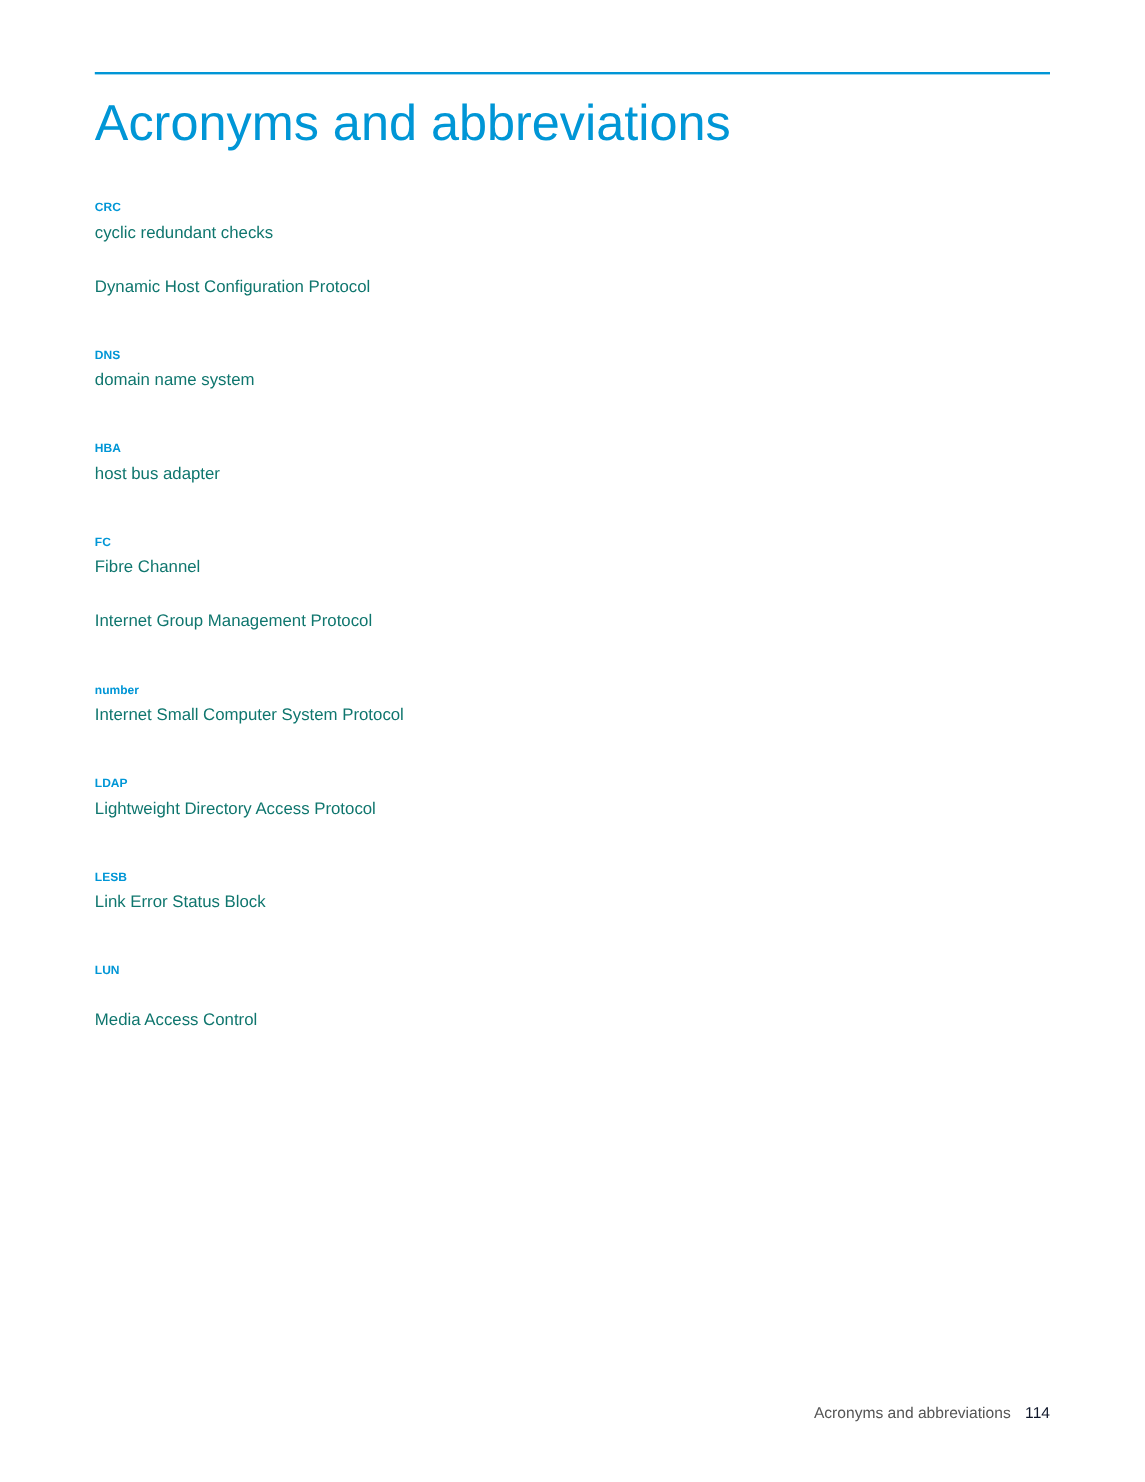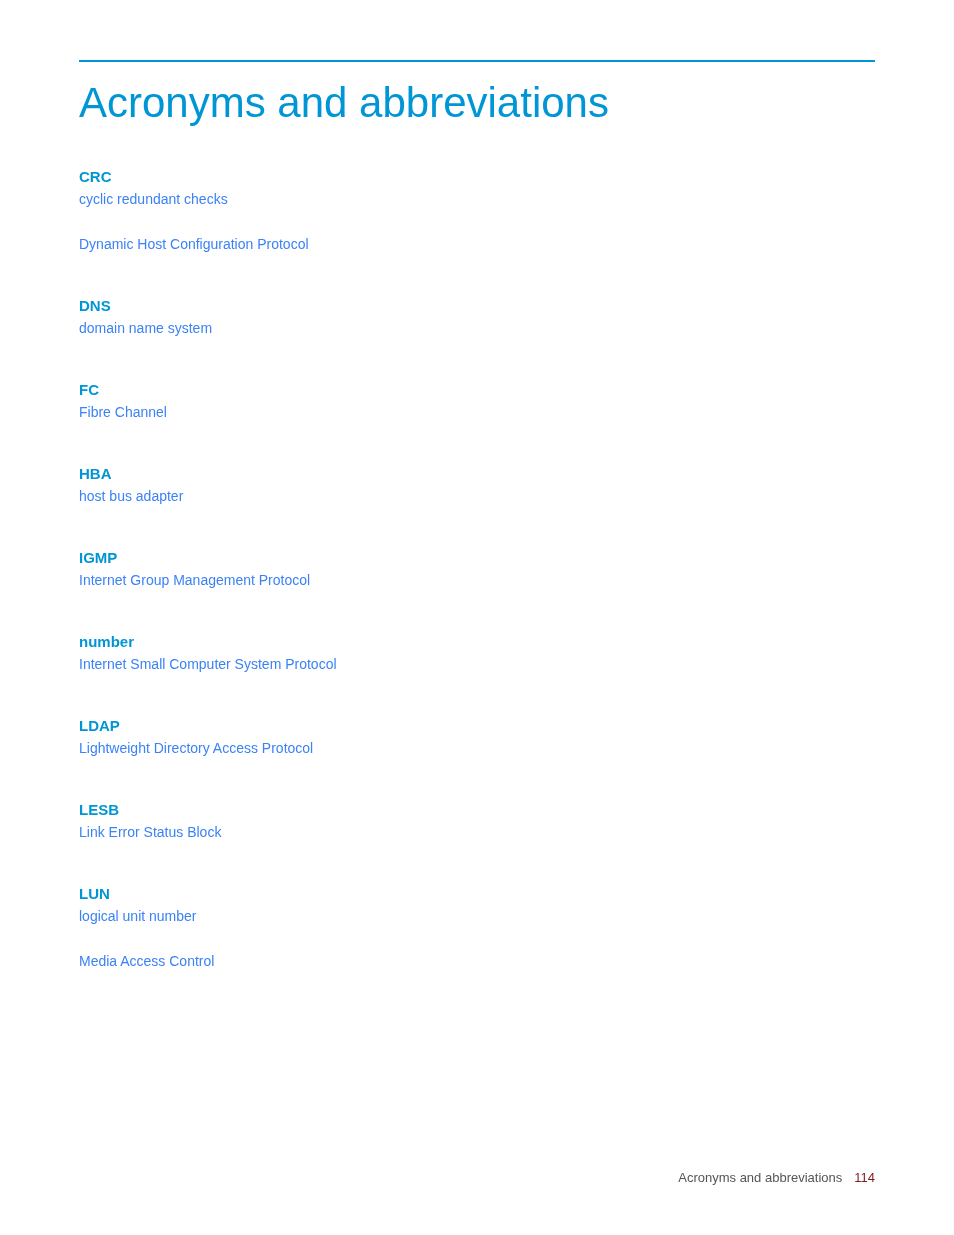--- a/index.html
+++ b/index.html
@@ -39,50 +39,50 @@
 
     .acronym-list {
       margin-top: 10px;
     }
 
     .acronym-item {
       margin-bottom: 24px;
     }
 
     .acronym-term {
-      font-size: 15px;
+      font-size: 10px;
       font-weight: 700;
       color: #0096d6;
       margin-bottom: 4px;
       margin-top: 42px;
     }
 
     .acronym-definition {
       font-size: 14px;
-      color: #3b82f6;
+      color: #0f766e;
       line-height: 1.5;
     }
 
     .footer {
       position: absolute;
       bottom: 50px;
       right: 79px;
       font-size: 13px;
       color: #555555;
       display: flex;
       gap: 12px;
       align-items: center;
     }
 
     .footer-text {
       color: #555555;
     }
 
     .footer-page {
-      color: #7f1d1d;
+      color: #0f172a;
       font-weight: 400;
       text-align: right;
     }
   </style>
 </head>
 <body>
 
 <div class="page">
   <hr class="top-rule">
 
@@ -94,46 +94,44 @@
         <div class="acronym-definition">cyclic redundant checks</div>
       </div>
       <div class="acronym-item">
         <div class="acronym-definition">Dynamic Host Configuration Protocol</div>
       </div>
       <div class="acronym-item">
         <div class="acronym-term">DNS</div>
         <div class="acronym-definition">domain name system</div>
       </div>
       <div class="acronym-item">
+        <div class="acronym-term">HBA</div>
+        <div class="acronym-definition">host bus adapter</div>
+      </div>
+      <div class="acronym-item">
         <div class="acronym-term">FC</div>
         <div class="acronym-definition">Fibre Channel</div>
       </div>
       <div class="acronym-item">
-        <div class="acronym-term">HBA</div>
-        <div class="acronym-definition">host bus adapter</div>
-      </div>
-      <div class="acronym-item">
-        <div class="acronym-term">IGMP</div>
         <div class="acronym-definition">Internet Group Management Protocol</div>
       </div>
       <div class="acronym-item">
         <div class="acronym-term">number</div>
         <div class="acronym-definition">Internet Small Computer System Protocol</div>
       </div>
       <div class="acronym-item">
         <div class="acronym-term">LDAP</div>
         <div class="acronym-definition">Lightweight Directory Access Protocol</div>
       </div>
       <div class="acronym-item">
         <div class="acronym-term">LESB</div>
         <div class="acronym-definition">Link Error Status Block</div>
       </div>
       <div class="acronym-item">
         <div class="acronym-term">LUN</div>
-        <div class="acronym-definition">logical unit number</div>
       </div>
       <div class="acronym-item">
         <div class="acronym-definition">Media Access Control</div>
       </div>
     </div>
 
   <div class="footer">
     <span class="footer-text">Acronyms and abbreviations</span>
     <span class="footer-page">114</span>
   </div>

